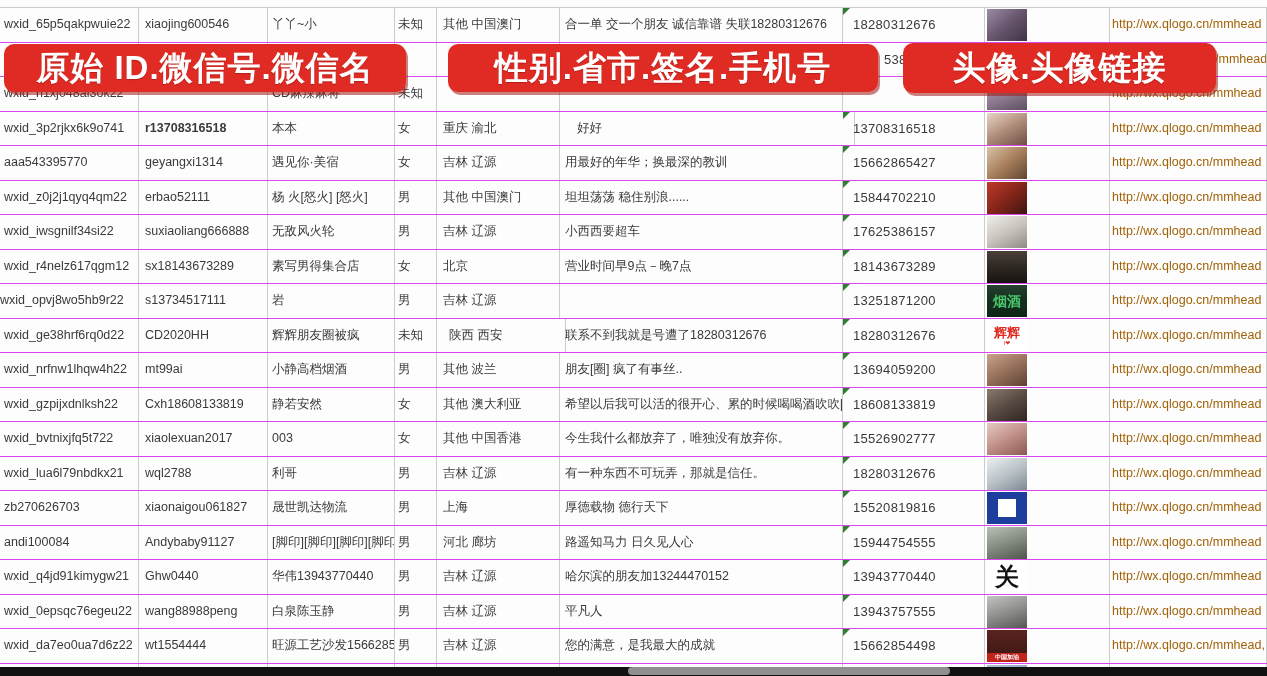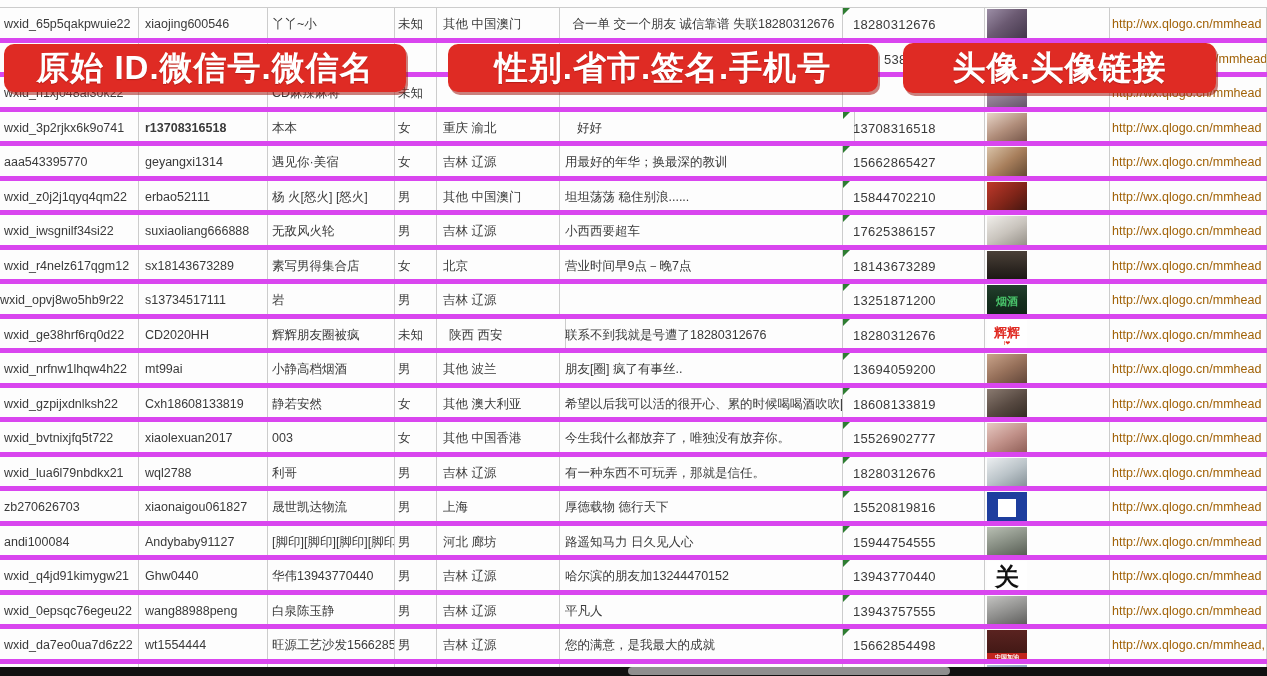--- a/index.html
+++ b/index.html
@@ -1,18 +1,18 @@
 <!DOCTYPE html>
 <html><head>
 <meta charset="utf-8">
 <style>
   html,body{margin:0;padding:0;background:#ffffff;}
   #screen{position:relative;width:1267px;height:676px;background:#fdfdfd;overflow:hidden;
           font-family:"Liberation Sans","DejaVu Sans",sans-serif;color:#3a3a3a;}
-  .row{position:absolute;left:0;width:1267px;height:34.5px;border-bottom:5px solid #d946ef;box-sizing:border-box;}
+  .row{position:absolute;left:0;width:1267px;height:34.5px;border-bottom:1px solid #d946ef;box-sizing:border-box;}
   .cell{position:absolute;top:0;height:100%;box-sizing:border-box;border-right:1px solid #cccccc;
         font-size:12.5px;line-height:33px;white-space:nowrap;overflow:hidden;background:transparent;}
   .cell.phone{font-size:13px;letter-spacing:.3px;}
   .cell.url{color:#a16207;}
   .tri{position:absolute;left:0;top:0;width:0;height:0;
        border-top:7px solid #2e7d32;border-right:7px solid transparent;}
   .avatar{position:absolute;left:2px;top:1px;width:40px;height:32px;overflow:hidden;
           display:flex;flex-direction:column;align-items:center;justify-content:center;}
   .avatar .t{font-weight:bold;line-height:1;}
   .avatar .sub{font-size:6px;line-height:1;margin-top:1px;}
@@ -36,21 +36,21 @@
 
 <div id="screen">
   <div id="topstrip"></div>
   <div id="sheet">
       <div class="row" style="top: 8px;">
         <div class="cell " style="left: 0px; width: 139px; padding-left: 4px;"><span>wxid_65p5qakpwuie22</span></div>
         <div class="cell " style="left: 139px; width: 129px; padding-left: 6px;"><span>xiaojing600546</span></div>
         <div class="cell " style="left: 268px; width: 127px; padding-left: 4px;"><span>丫丫~小</span></div>
         <div class="cell " style="left: 395px; width: 42px; padding-left: 3px;"><span>未知</span></div>
         <div class="cell " style="left: 437px; width: 123px; padding-left: 6px;"><span>其他 中国澳门</span></div>
-        <div class="cell " style="left: 560px; width: 283px; padding-left: 5px; text-align: center;"><span>合一单 交一个朋友 诚信靠谱 失联18280312676</span></div>
+        <div class="cell " style="left: 560px; width: 283px; padding-left: 5px;"><span>合一单 交一个朋友 诚信靠谱 失联18280312676</span></div>
         <div class="cell phone" style="left: 843px; width: 142px; padding-left: 10px;"><span>18280312676</span><div class="tri"></div></div>
         <div class="cell " style="left: 985px; width: 125px; padding-left: 0px;">
           <div class="avatar" style="background: linear-gradient(140deg, rgb(156, 142, 166) 0%, rgb(107, 90, 114) 45%, rgb(63, 51, 71) 100%);"></div>
         </div>
         <div class="cell url" style="left: 1110px; width: 157px; padding-left: 2px;"><span>http://wx.qlogo.cn/mmhead</span></div>
       </div>
       <div class="row" style="top: 42.5px;">
         <div class="cell " style="left: 0px; width: 139px; padding-left: 4px;"></div>
         <div class="cell " style="left: 139px; width: 129px; padding-left: 6px;"></div>
         <div class="cell " style="left: 268px; width: 127px; padding-left: 4px;"></div>
@@ -142,21 +142,21 @@
       <div class="row" style="top: 284px;">
         <div class="cell " style="left: 0px; width: 139px; padding-left: 0;"><span>wxid_opvj8wo5hb9r22</span></div>
         <div class="cell " style="left: 139px; width: 129px; padding-left: 6px;"><span>s13734517111</span></div>
         <div class="cell " style="left: 268px; width: 127px; padding-left: 4px;"><span>岩</span></div>
         <div class="cell " style="left: 395px; width: 42px; padding-left: 3px;"><span>男</span></div>
         <div class="cell " style="left: 437px; width: 123px; padding-left: 6px;"><span>吉林 辽源</span></div>
         <div class="cell " style="left: 560px; width: 283px; padding-left: 5px;"></div>
         <div class="cell phone" style="left: 843px; width: 142px; padding-left: 10px;"><span>13251871200</span><div class="tri"></div></div>
         <div class="cell " style="left: 985px; width: 125px; padding-left: 0px;">
           <div class="avatar" style="background: linear-gradient(rgb(36, 64, 46) 0%, rgb(22, 48, 31) 45%, rgb(14, 36, 22) 100%);">
-            <div class="t" style="color: rgb(73, 195, 106); font-size: 11px;">烟酒</div>
+            <div class="t" style="color: rgb(73, 195, 106); font-size: 14px;">烟酒</div>
           </div>
         </div>
         <div class="cell url" style="left: 1110px; width: 157px; padding-left: 2px;"><span>http://wx.qlogo.cn/mmhead</span></div>
       </div>
       <div class="row" style="top: 318.5px;">
         <div class="cell " style="left: 0px; width: 139px; padding-left: 4px;"><span>wxid_ge38hrf6rq0d22</span></div>
         <div class="cell " style="left: 139px; width: 129px; padding-left: 6px;"><span>CD2020HH</span></div>
         <div class="cell " style="left: 268px; width: 127px; padding-left: 4px;"><span>辉辉朋友圈被疯</span></div>
         <div class="cell " style="left: 395px; width: 42px; padding-left: 3px;"><span>未知</span></div>
         <div class="cell " style="left: 443px; width: 123px; padding-left: 6px;"><span>陕西 西安</span></div>

